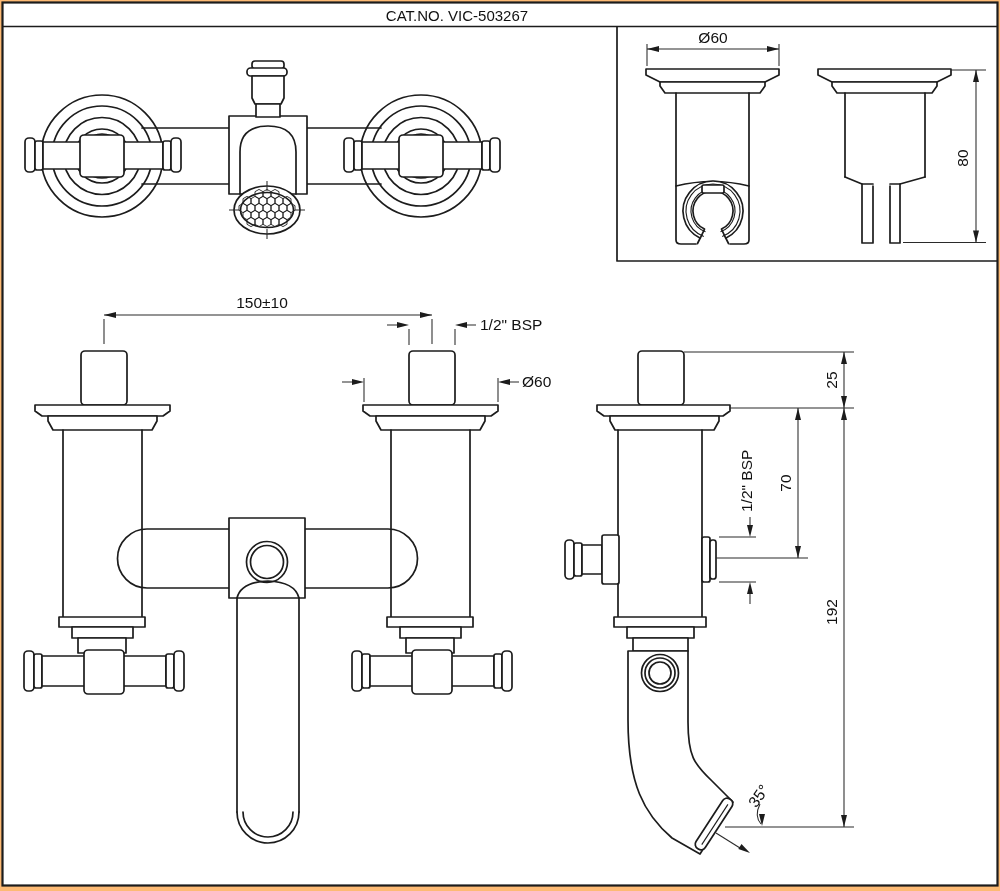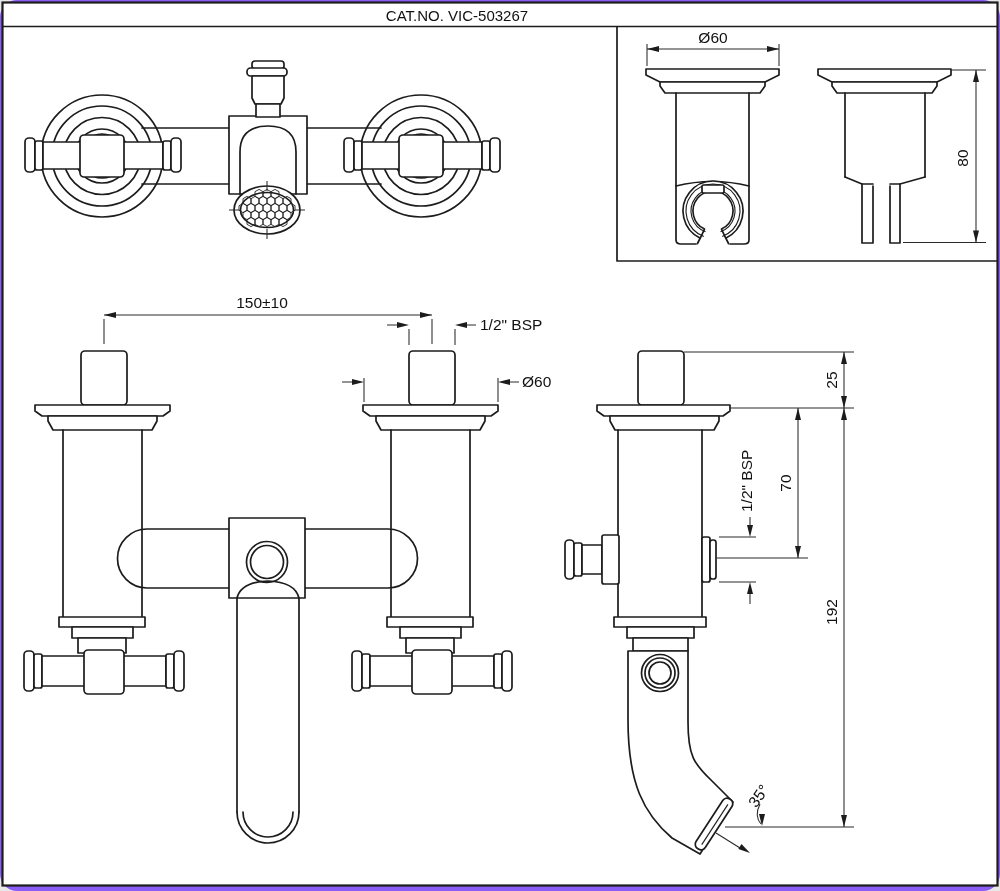--- a/index.html
+++ b/index.html
@@ -1,17 +1,17 @@
 <!DOCTYPE html>
 <html><head>
 <meta charset="utf-8">
 <style>
   html,body{margin:0;padding:0;background:#e8e8e8;}
-  .sheet{width:1000px;height:891px;background:#8b5cf6;position:relative;margin:0 auto;
-         font-family:"Liberation Sans", sans-serif;border-radius:17px;}
+  .sheet{width:1000px;height:891px;background:#fdba74;position:relative;margin:0 auto;
+         font-family:"Liberation Sans", sans-serif;}
   svg{display:block;}
   .p{fill:#ffffff;stroke:#1c1c1c;stroke-width:1.7;stroke-linejoin:round;}
   .l{fill:none;stroke:#1c1c1c;stroke-width:1.7;stroke-linejoin:round;stroke-linecap:round;}
   .thin{fill:none;stroke:#1c1c1c;stroke-width:1.1;}
   .d{fill:none;stroke:#2a2a2a;stroke-width:1.05;}
   .a{fill:#1c1c1c;stroke:none;}
   .t{font-family:"Liberation Sans",sans-serif;font-size:15.5px;fill:#111;}
   .tt{font-family:"Liberation Sans",sans-serif;font-size:15px;fill:#111;}
   .hx{fill:none;stroke:#222;stroke-width:0.9;}
 </style>

